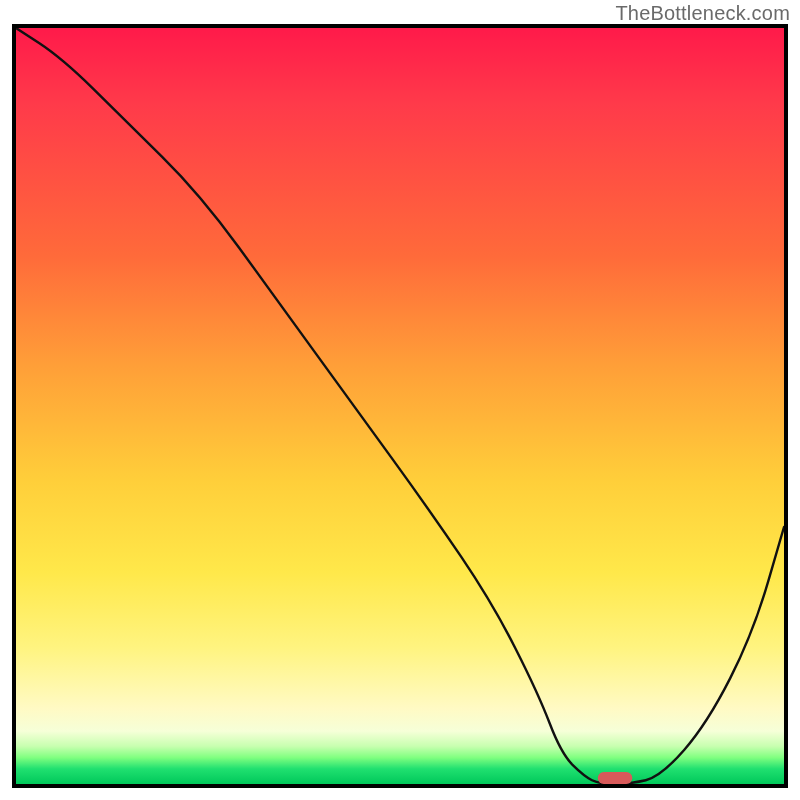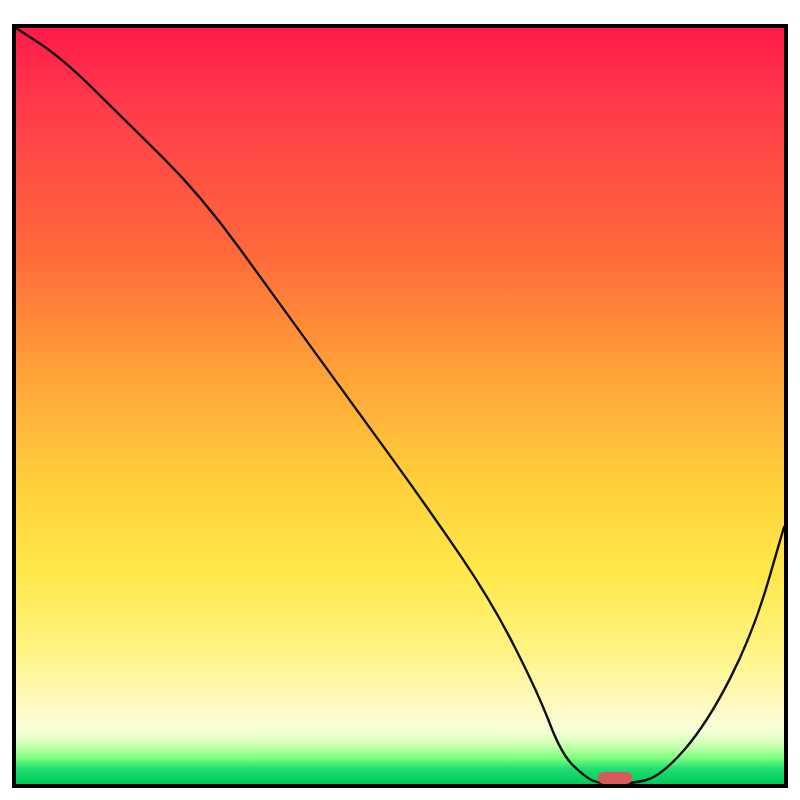--- a/index.html
+++ b/index.html
@@ -67,20 +67,21 @@
     letter-spacing: 0.2px;
     -webkit-user-select: none;
     user-select: none;
   }
 </style>
 </head>
 <body>
 
 <div class="chart-wrap">
 
+  <div class="watermark">TheBottleneck.com</div>
 
   <div class="chart-border"></div>
   <div class="gradient-fill"></div>
 
   <svg class="overlay-svg" viewBox="0 0 768 756" preserveAspectRatio="none">
     <path id="curve-path" fill="none" stroke="#111" stroke-width="2.4" stroke-linecap="round" stroke-linejoin="round" d="M 0 0 Q 0 0 23.04 15.120000000000005 Q 46.08 30.24000000000001 76.80000000000001 60.48000000000002 Q 107.52000000000001 90.72000000000003 145.92000000000002 128.51999999999998 Q 184.32 166.31999999999994 222.72 219.23999999999995 Q 261.12 272.15999999999997 299.52 325.08 Q 337.92 378 376.32000000000005 430.92 Q 414.72 483.84000000000003 445.44 529.2 Q 476.15999999999997 574.56 499.2 619.92 Q 522.24 665.28 533.76 695.52 Q 545.28 725.76 556.8 737.1 Q 568.3199999999999 748.44 576 752.22 Q 583.6800000000001 756 599.0400000000001 756 Q 614.4000000000001 756 629.76 752.22 Q 645.12 748.44 668.1600000000001 721.98 Q 691.2 695.52 714.24 650.16 Q 737.28 604.8 752.64 551.88 T 768 498.96"></path>
     <rect id="marker-rect" rx="6" ry="6" fill="#d85a5a" height="12" width="34.56" x="581.76" y="743.952"></rect>
   </svg>
 
 </div>

